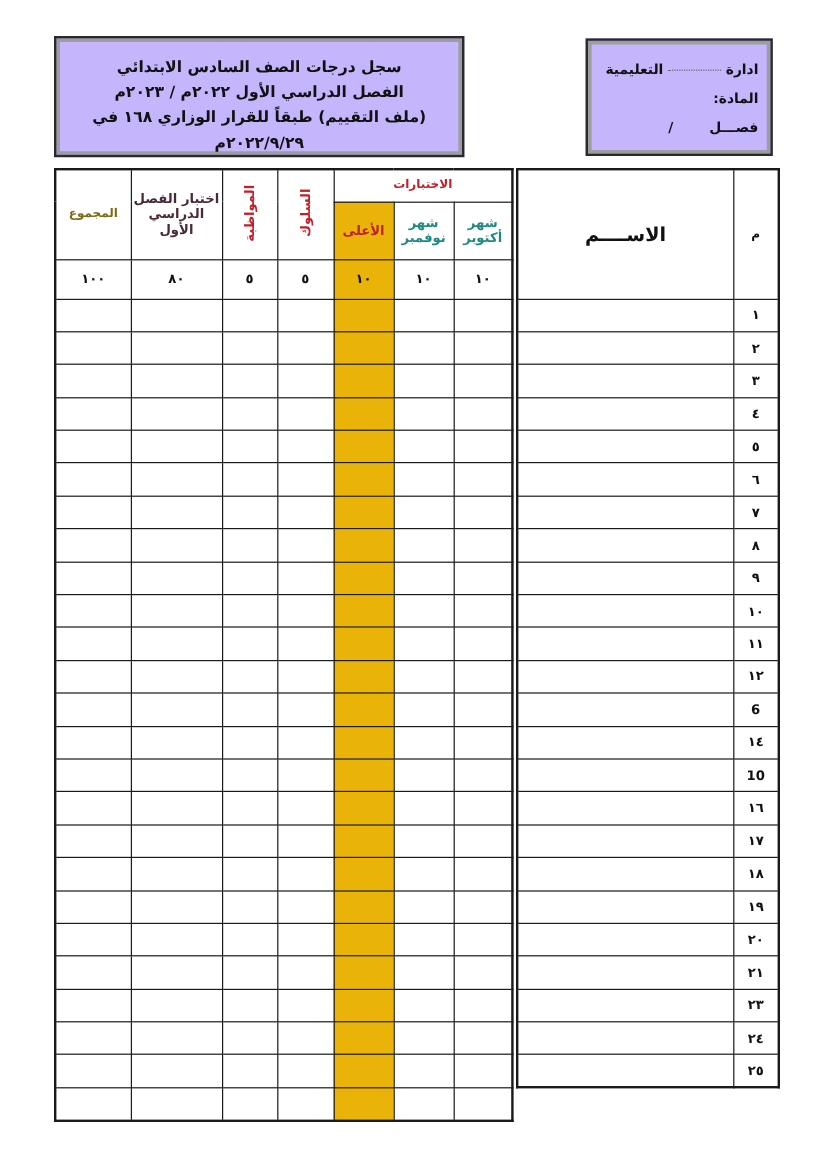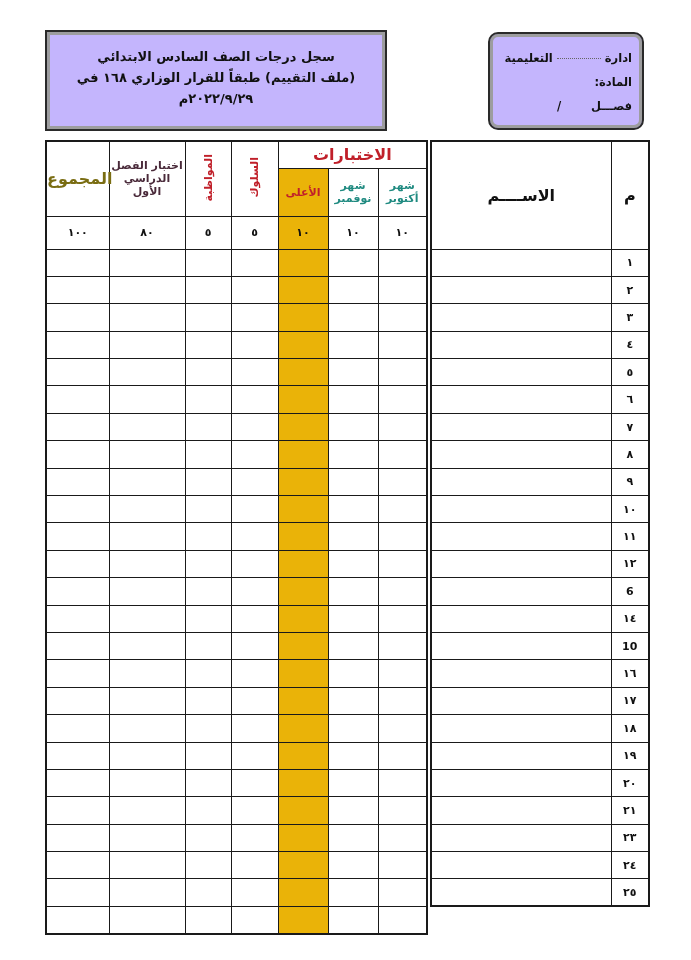--- a/index.html
+++ b/index.html
@@ -1,47 +1,48 @@
 <!DOCTYPE html>
 <html><head>
 <meta charset="utf-8">
 <style>
   html,body{margin:0;padding:0;background:#fff;}
   body{width:691px;height:960px;position:relative;overflow:hidden;font-family:"DejaVu Sans",sans-serif;}
   .box{position:absolute;background:#c4b5fd;border:2px solid #2a2a2a;box-shadow:inset 0 0 0 3px #9d9d9f;box-sizing:border-box;}
   .title-box{left:45px;top:30px;width:342px;height:101px;text-align:center;direction:rtl;}
   .title-box div{font-weight:bold;font-size:13px;color:#111;line-height:21px;}
   .title-box .l1{margin-top:14px;}
-  .info-box{left:488px;top:32px;width:156px;height:98px;direction:rtl;padding:12px 10px 16px 10px;border-radius:10px;}
+  .info-box{left:488px;top:32px;width:156px;height:98px;direction:rtl;padding:12px 10px 16px 10px;}
   .info-box div{font-weight:bold;font-size:11.5px;color:#111;line-height:24px;white-space:nowrap;}
   .info-box .dots{display:inline-block;width:44px;border-bottom:1px dotted #666;margin:0 4px;vertical-align:middle;}
   .info-box .slash{display:inline-block;margin-right:30px;}
   table{position:absolute;border-collapse:collapse;table-layout:fixed;}
   td{border:1.6px solid #1a1a1a;padding:0;text-align:center;vertical-align:middle;font-weight:bold;font-size:11px;color:#111;box-sizing:border-box;}
   .left-table{left:45px;top:140px;width:381px;border:2.5px solid #1a1a1a;}
   .right-table{left:430px;top:140px;width:218px;border:2.5px solid #1a1a1a;}
   .hdr1{height:27px;}
   .hdr2{height:48px;}
   .maxrow{height:33px;}
   .row{height:27.4px;}
   .gray{background:#eab308;}
   .red{color:#c0202a;}
   .teal{color:#1f8a80;}
   .olive{color:#7a6d12;}
   .purple{color:#4a2a3a;}
   .vert{writing-mode:vertical-rl;transform:rotate(180deg);display:inline-block;font-size:11px;}
   .name-hdr{font-size:16px;letter-spacing:1px;}
   .num{font-size:11px;}
-  .bigh{font-size:16px;}
+  .bigh{font-size:10px;}
 </style>
 </head>
 <body>
 
 <div class="box title-box">
   <div class="l1">سجل درجات الصف السادس الابتدائي</div>
+  <div>الفصل الدراسي الأول ٢٠٢٢م / ٢٠٢٣م</div>
   <div>(ملف التقييم) طبقاً للقرار الوزاري ١٦٨ في ٢٠٢٢/٩/٢٩م</div>
 </div>
 
 <div class="box info-box">
   <div>
     <span>ادارة</span><span class="dots"></span><span>التعليمية</span>
   </div>
   <div>
     <span>المادة:</span>
   </div>

